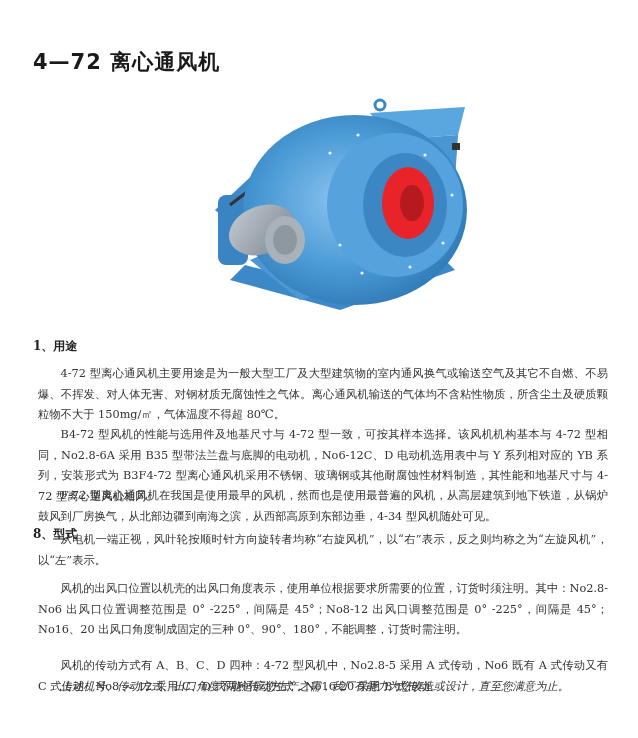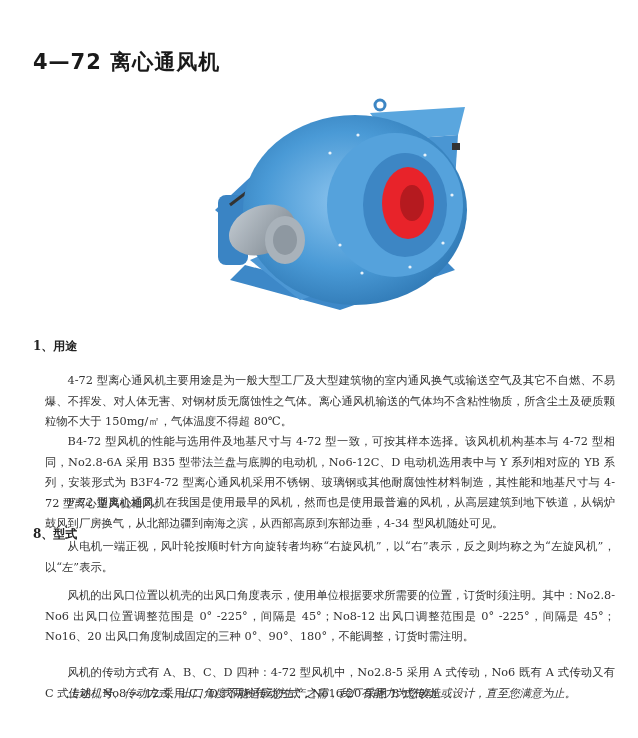--- a/index.html
+++ b/index.html
@@ -14,21 +14,21 @@
     font-weight: bold; font-size: 21px; letter-spacing: 1px; color: #1a1a1a; text-align: center;
   }
   .figure { position: absolute; left: 190px; top: 95px; width: 300px; height: 225px; }
   .section-head {
     position: absolute; left: 33px;
     font-size: 12px; font-weight: bold; color: #222;
   }
   .para {
     position: absolute; left: 33px; width: 570px;
     font-size: 11.3px; line-height: 20.5px; color: #333;
-    text-align: justify; text-indent: 2em; margin: 12px;
+    text-align: justify; text-indent: 2em; margin: 5px;
   }
 </style>
 </head>
 <body>
 
 <div class="title">4—72 离心通风机</div>
 
 <div class="figure">
   <svg width="300" height="225" viewBox="0 0 300 225">
     <defs>

